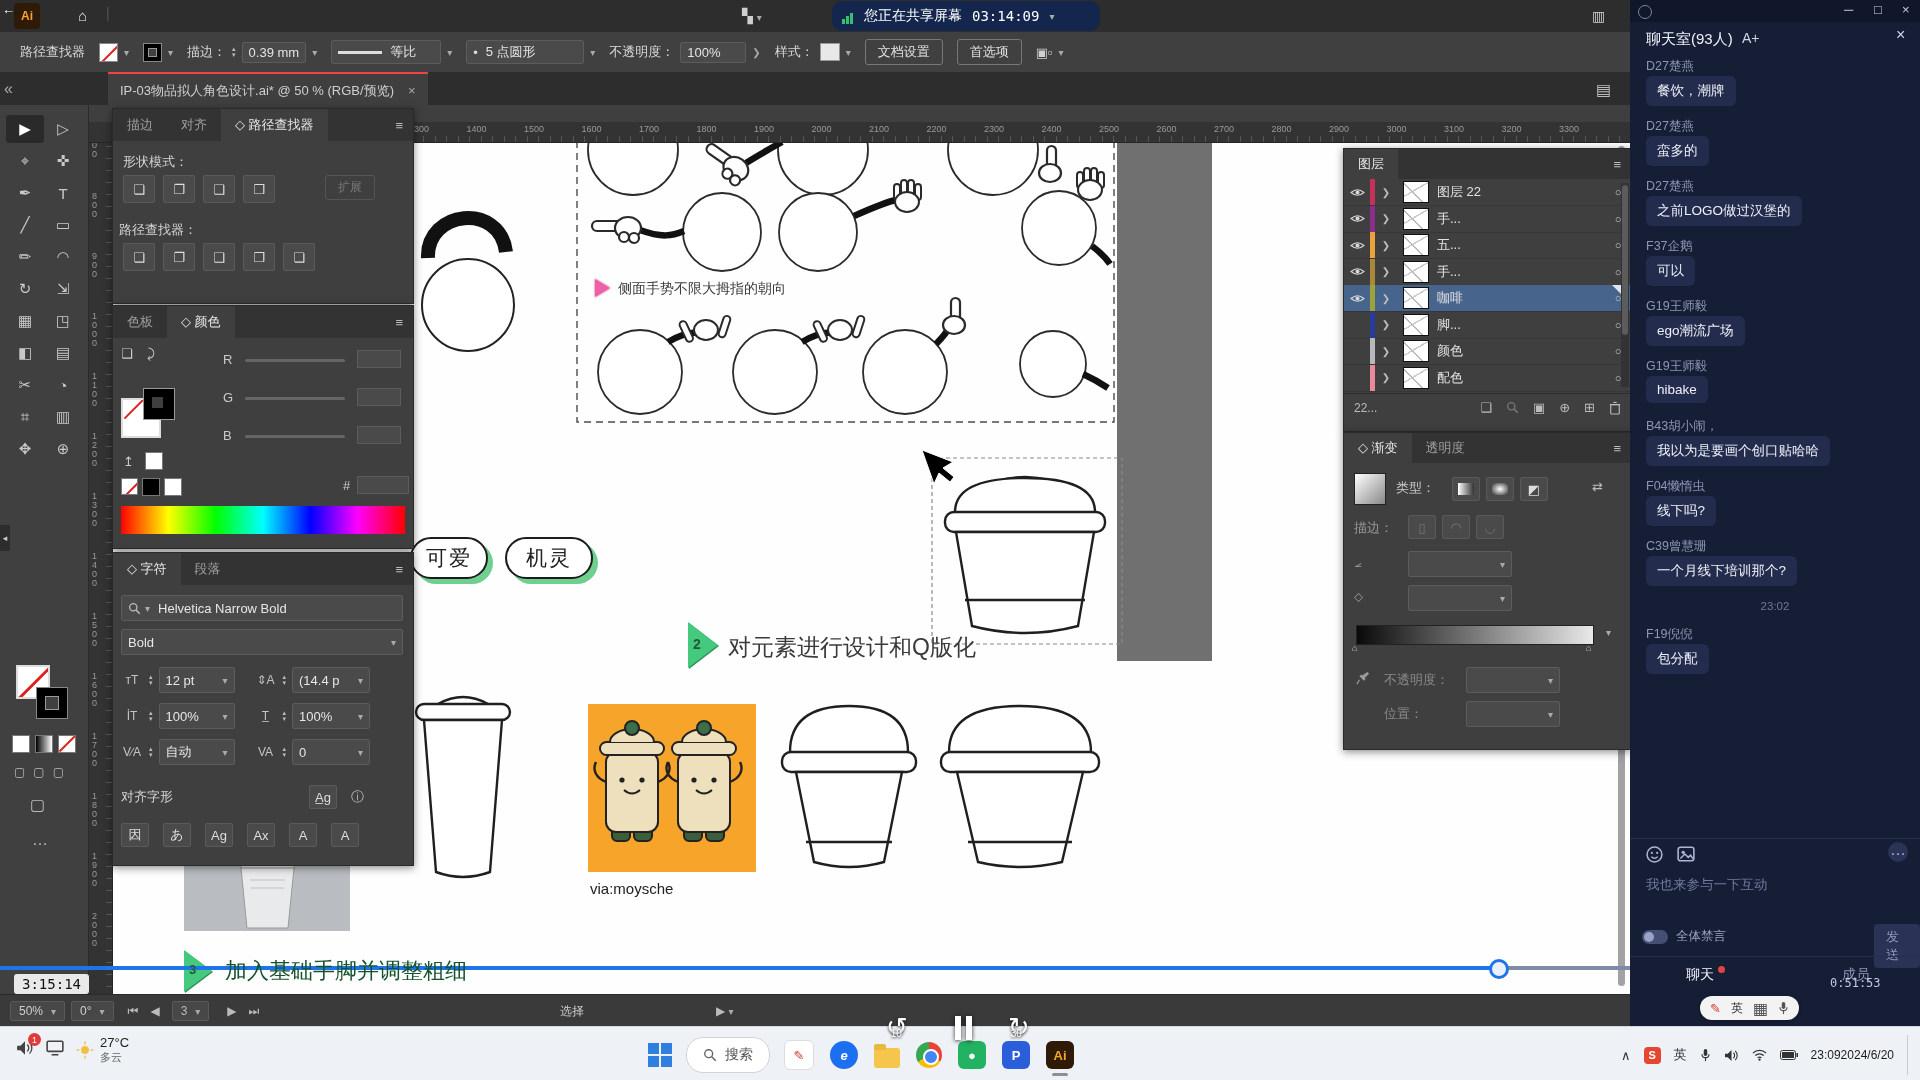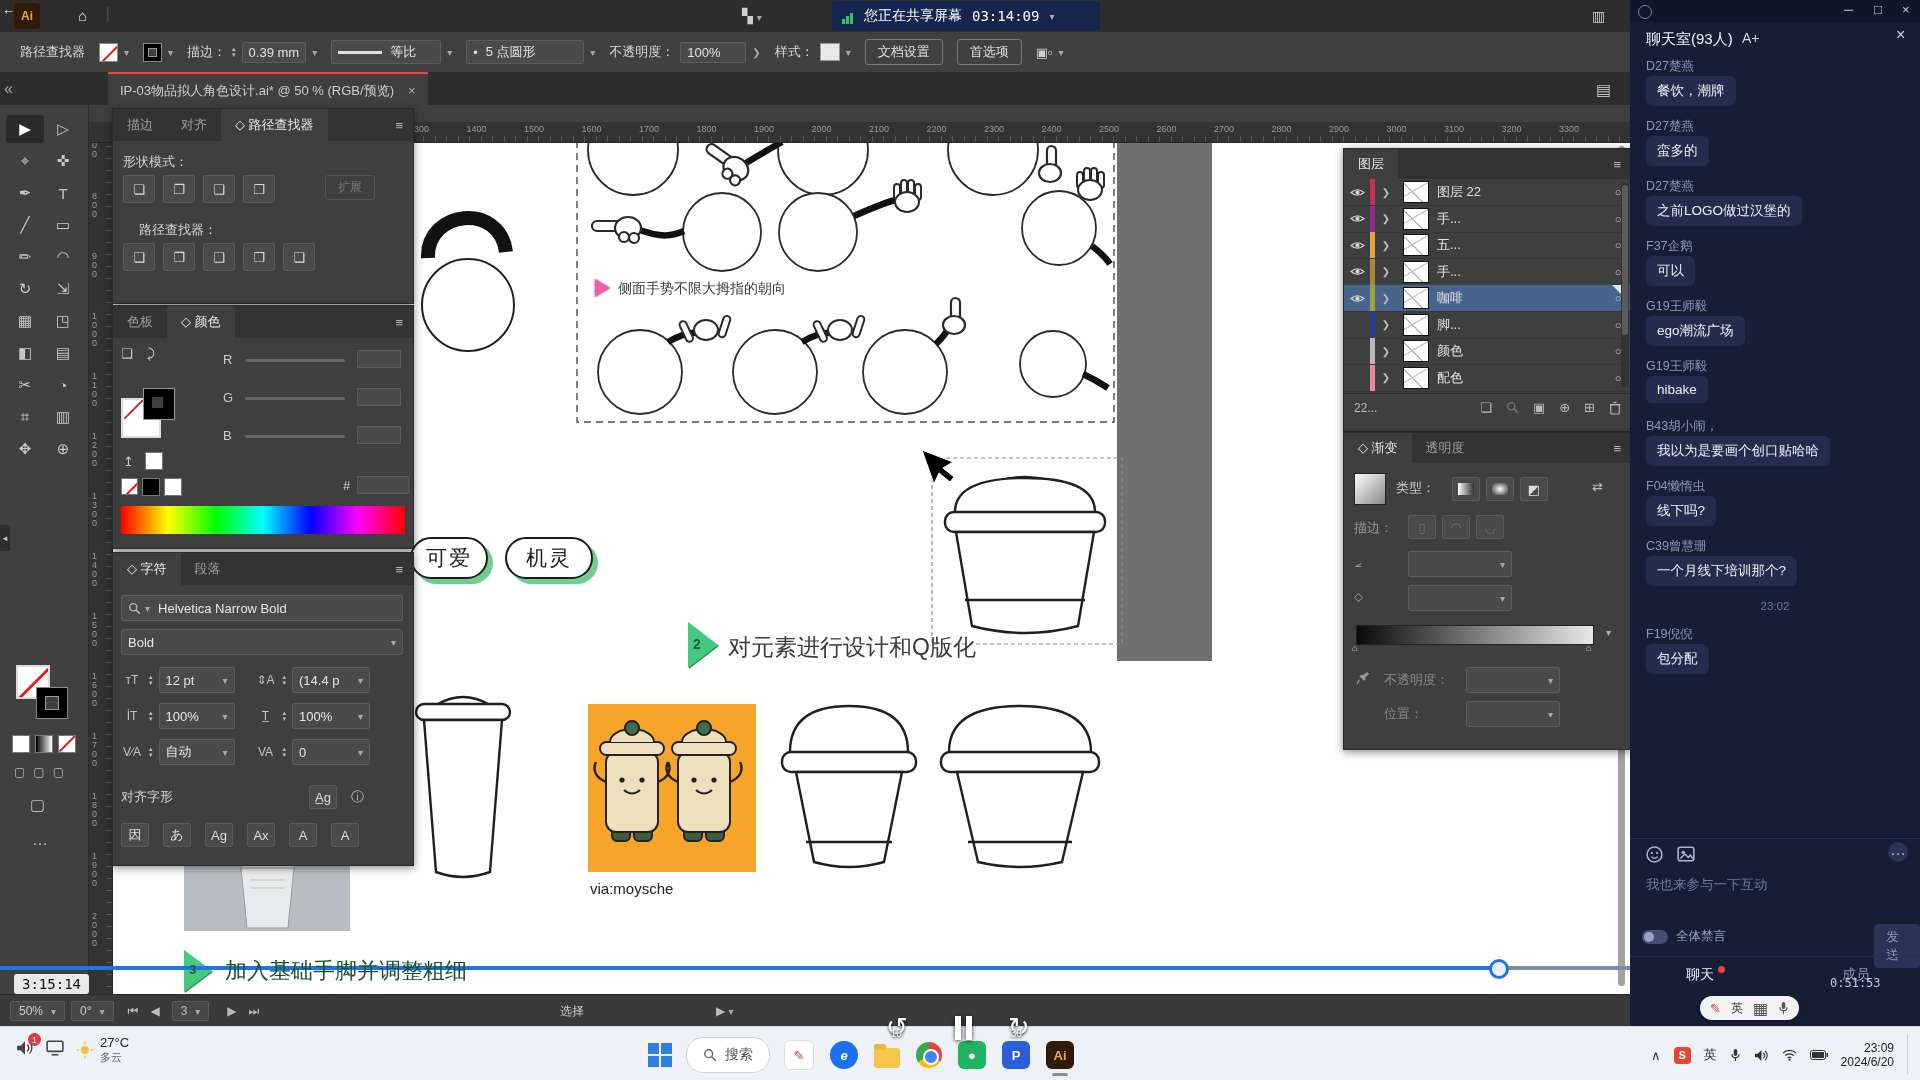--- a/index.html
+++ b/index.html
@@ -4,21 +4,21 @@
 <style>
   html,body{margin:0;padding:0;background:#222;}
   #stage{position:relative;width:1920px;height:1080px;overflow:hidden;
          font-family:"Liberation Sans","DejaVu Sans",sans-serif;background:#3f3f3f;}
   .abs{position:absolute;}
   .mono{font-family:"DejaVu Sans Mono",monospace;}
   
   #menubar{left:0;top:0;width:1630px;height:32px;background:#2d2d2d;color:#dcdcdc;font-size:14px;}
   #menus{left:118px;top:0;height:32px;display:flex;align-items:center;gap:27px;}
   .menu-item{cursor:default;white-space:nowrap;}
-  #share-pill{left:832px;top:1px;width:268px;height:30px;background:#14264d;border-radius:3px;
+  #share-pill{left:832px;top:1px;width:268px;height:30px;background:#14264d;border-radius:10px;
               display:flex;align-items:center;gap:10px;color:#fff;font-size:14px;padding:3px 10px;box-sizing:border-box;}
   .sigbar{display:inline-block;width:3px;background:#35c26a;margin-right:1px;vertical-align:bottom;}
   #controlbar{left:0;top:32px;width:1630px;height:40px;background:#404040;border-bottom:1px solid #2a2a2a;
               color:#d8d8d8;font-size:13px;display:flex;align-items:center;}
   .cb{display:flex;align-items:center;gap:6px;margin-right:14px;white-space:nowrap;}
   .swatch-none{width:17px;height:17px;background:#fff;border:1px solid #888;position:relative;overflow:hidden;}
   .swatch-none::after{content:"";position:absolute;left:-3px;top:7px;width:30px;height:2px;background:#d22;transform:rotate(-45deg);}
   .swatch-stroke{width:17px;height:17px;background:#000;border:1px solid #888;position:relative;}
   .swatch-stroke::after{content:"";position:absolute;left:4px;top:4px;width:7px;height:7px;background:#404040;border:1px solid #999;}
   .dd{color:#aaa;font-size:10px;}
@@ -509,21 +509,21 @@
         <div class="pmenu">≡</div>
       </div>
     <div class="abs" style="left:10px;top:44px;" class2="rowlab">形状模式：</div>
     <div class="abs" style="left:10px;top:66px;display:flex;" id="pf-shape-icons">
         <span class="iconbtn" style="width: 30px; height: 26px;">❏</span>
         <span class="iconbtn" style="width: 30px; height: 26px;">❐</span>
         <span class="iconbtn" style="width: 30px; height: 26px;">❑</span>
         <span class="iconbtn" style="width: 30px; height: 26px;">❒</span>
       </div>
     <span class="abs btn" style="left:212px;top:66px;color:#777;border-color:#555;font-size:12px;">扩展</span>
-    <div class="abs" style="left:26px;top:112px;font-family:Liberation Serif, serif;">路径查找器：</div>
+    <div class="abs" style="left:6px;top:112px;font-family:Liberation Serif, serif;">路径查找器：</div>
     <div class="abs" style="left:10px;top:134px;display:flex;" id="pf-op-icons">
         <span class="iconbtn" style="width: 30px; height: 26px;">❏</span>
         <span class="iconbtn" style="width: 30px; height: 26px;">❐</span>
         <span class="iconbtn" style="width: 30px; height: 26px;">❑</span>
         <span class="iconbtn" style="width: 30px; height: 26px;">❒</span>
         <span class="iconbtn" style="width: 30px; height: 26px;">❏</span>
       </div>
   </div>
 
   <div class="panel abs" style="left:112px;top:305px;width:300px;height:242px;">
@@ -907,21 +907,21 @@
           <svg width="15" height="12" style="color:#333">
             <use href="#i-wifi"></use>
           </svg>
         </span>
         <span class="trayitem">
           <svg width="18" height="10" style="color:#333">
             <use href="#i-batt"></use>
           </svg>
         </span>
         <span class="trayitem">
-          <span style="display:flex;flex-direction:column;align-items:flex-end;line-height:14px;font-size:12px;color:#1b1b1b;">
+          <span style="display:flex;flex-direction:row;align-items:flex-end;line-height:14px;font-size:12px;color:#1b1b1b;">
             <span>23:09</span>
             <span>2024/6/20</span>
           </span>
         </span>
         <span style="width: 4px; height: 40px; border-left: 1px solid rgb(201, 205, 212);"></span>
       </div>
   </div>
 
   <div class="abs" style="left:1700px;top:996px;height:24px;background:rgba(255,255,255,.95);border-radius:12px;box-shadow:0 1px 4px rgba(0,0,0,.3);display:flex;align-items:center;gap:10px;padding:0 10px;z-index:7;">
     <span style="color:#d03b2f;font-size:13px;">✎</span>

